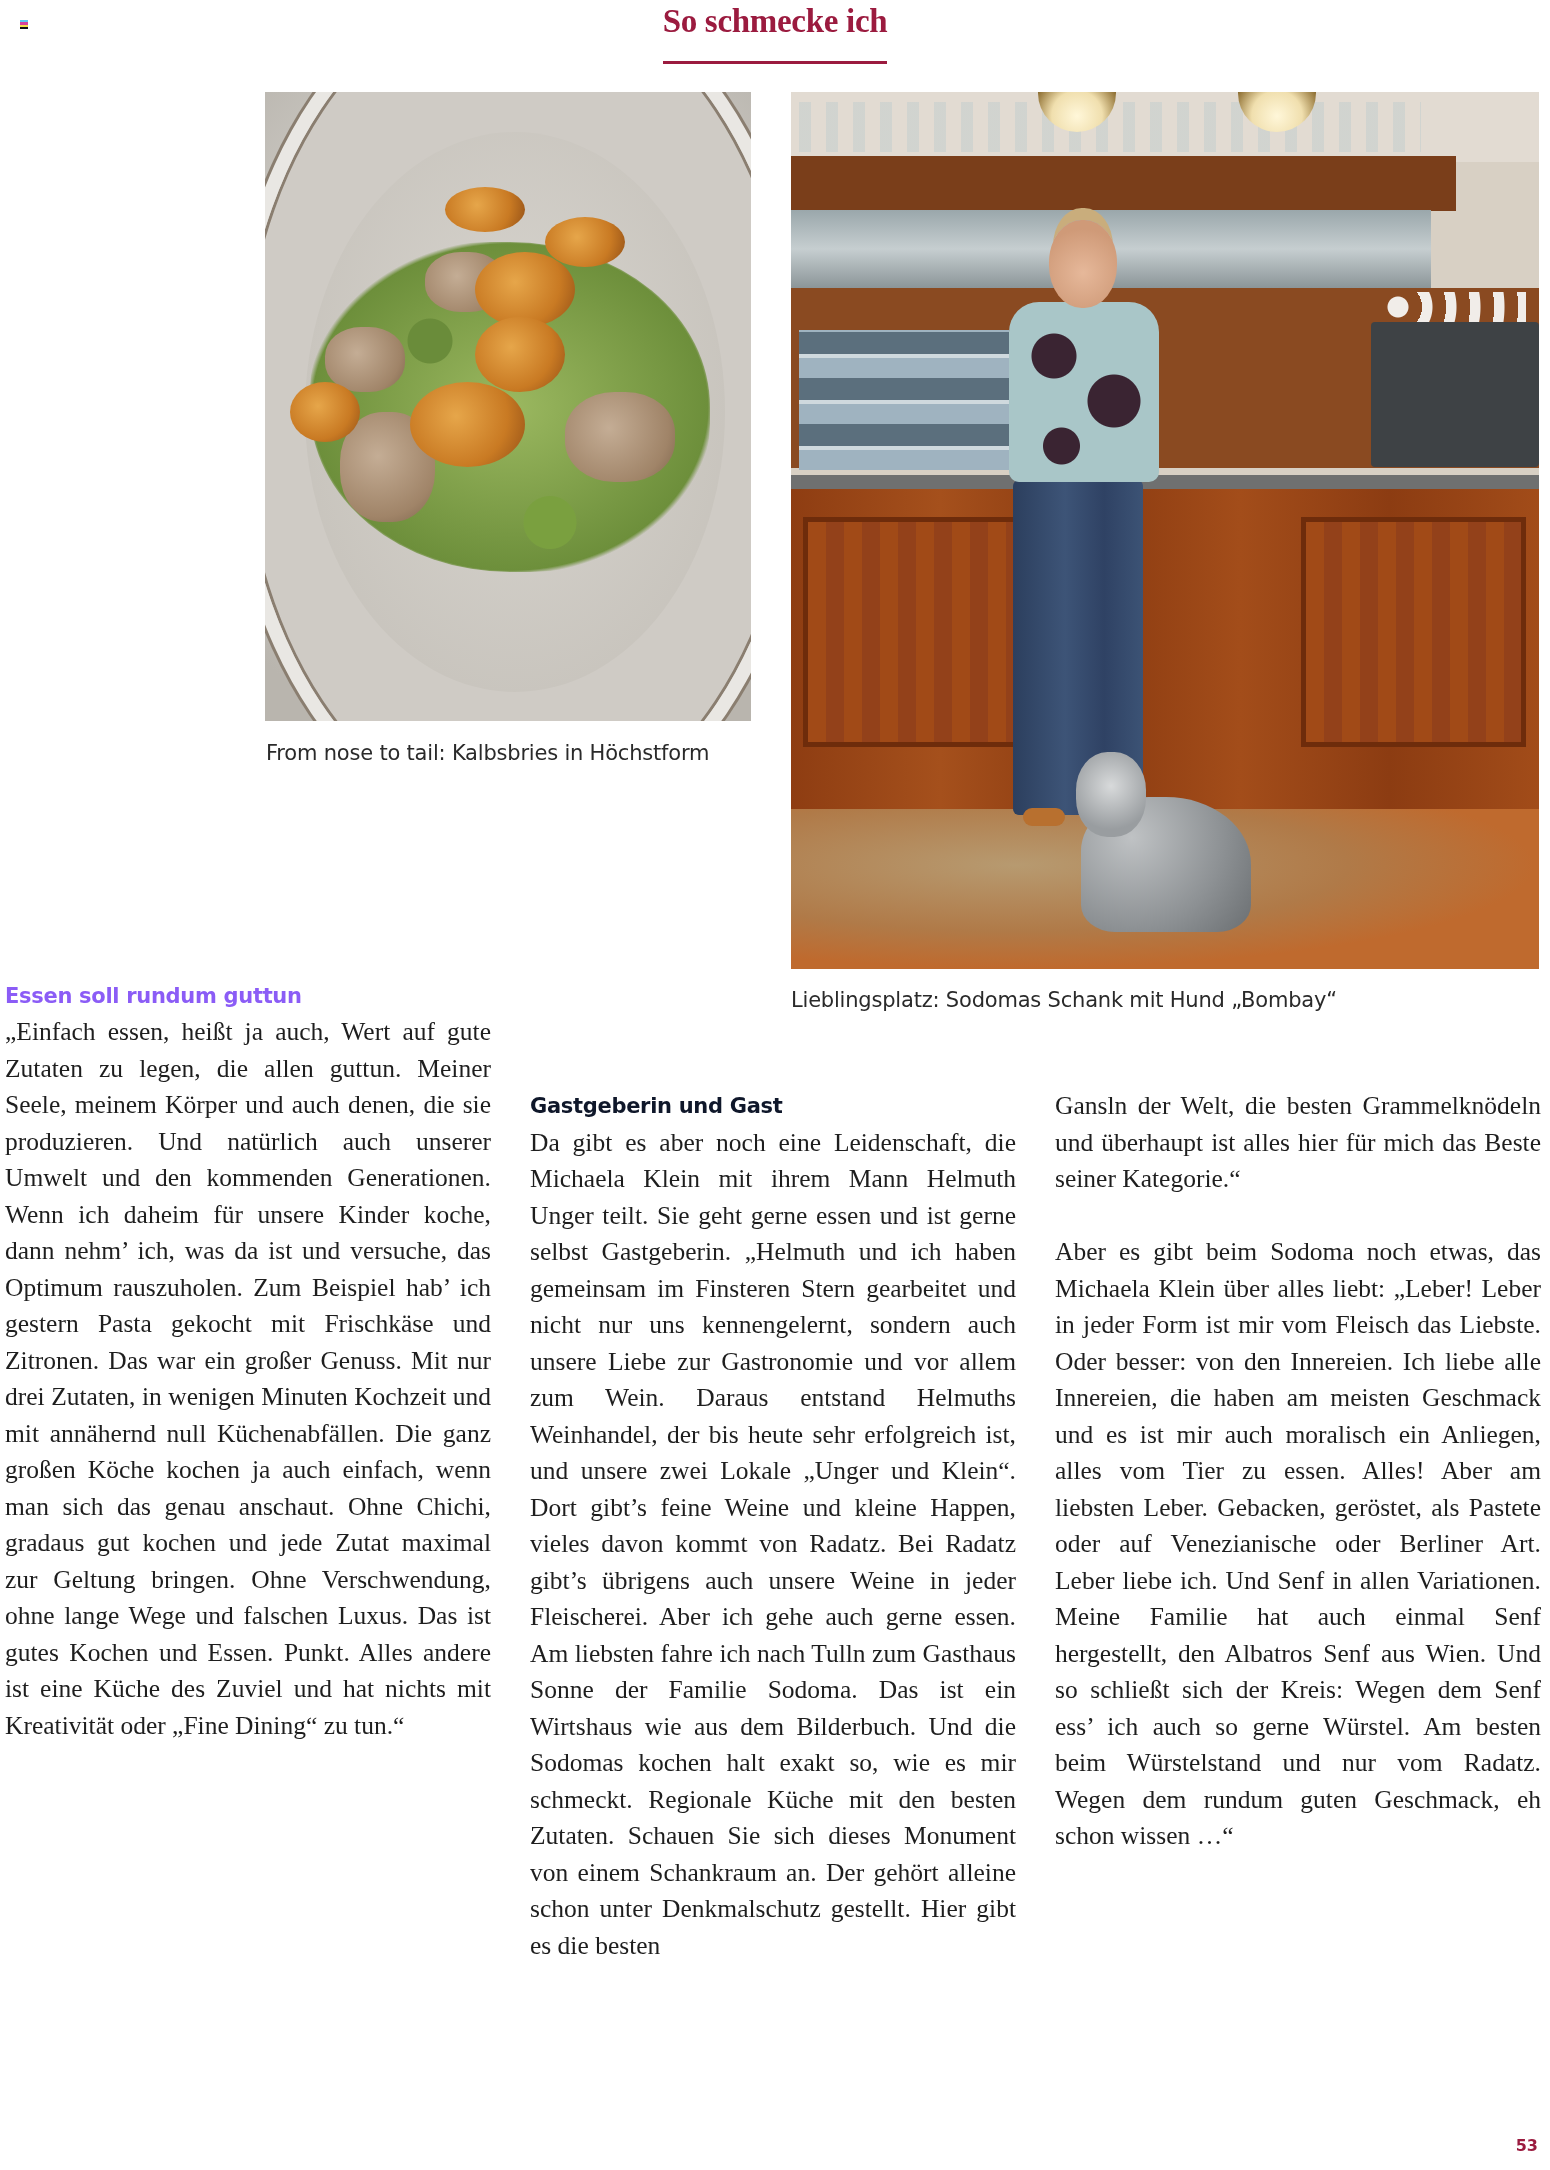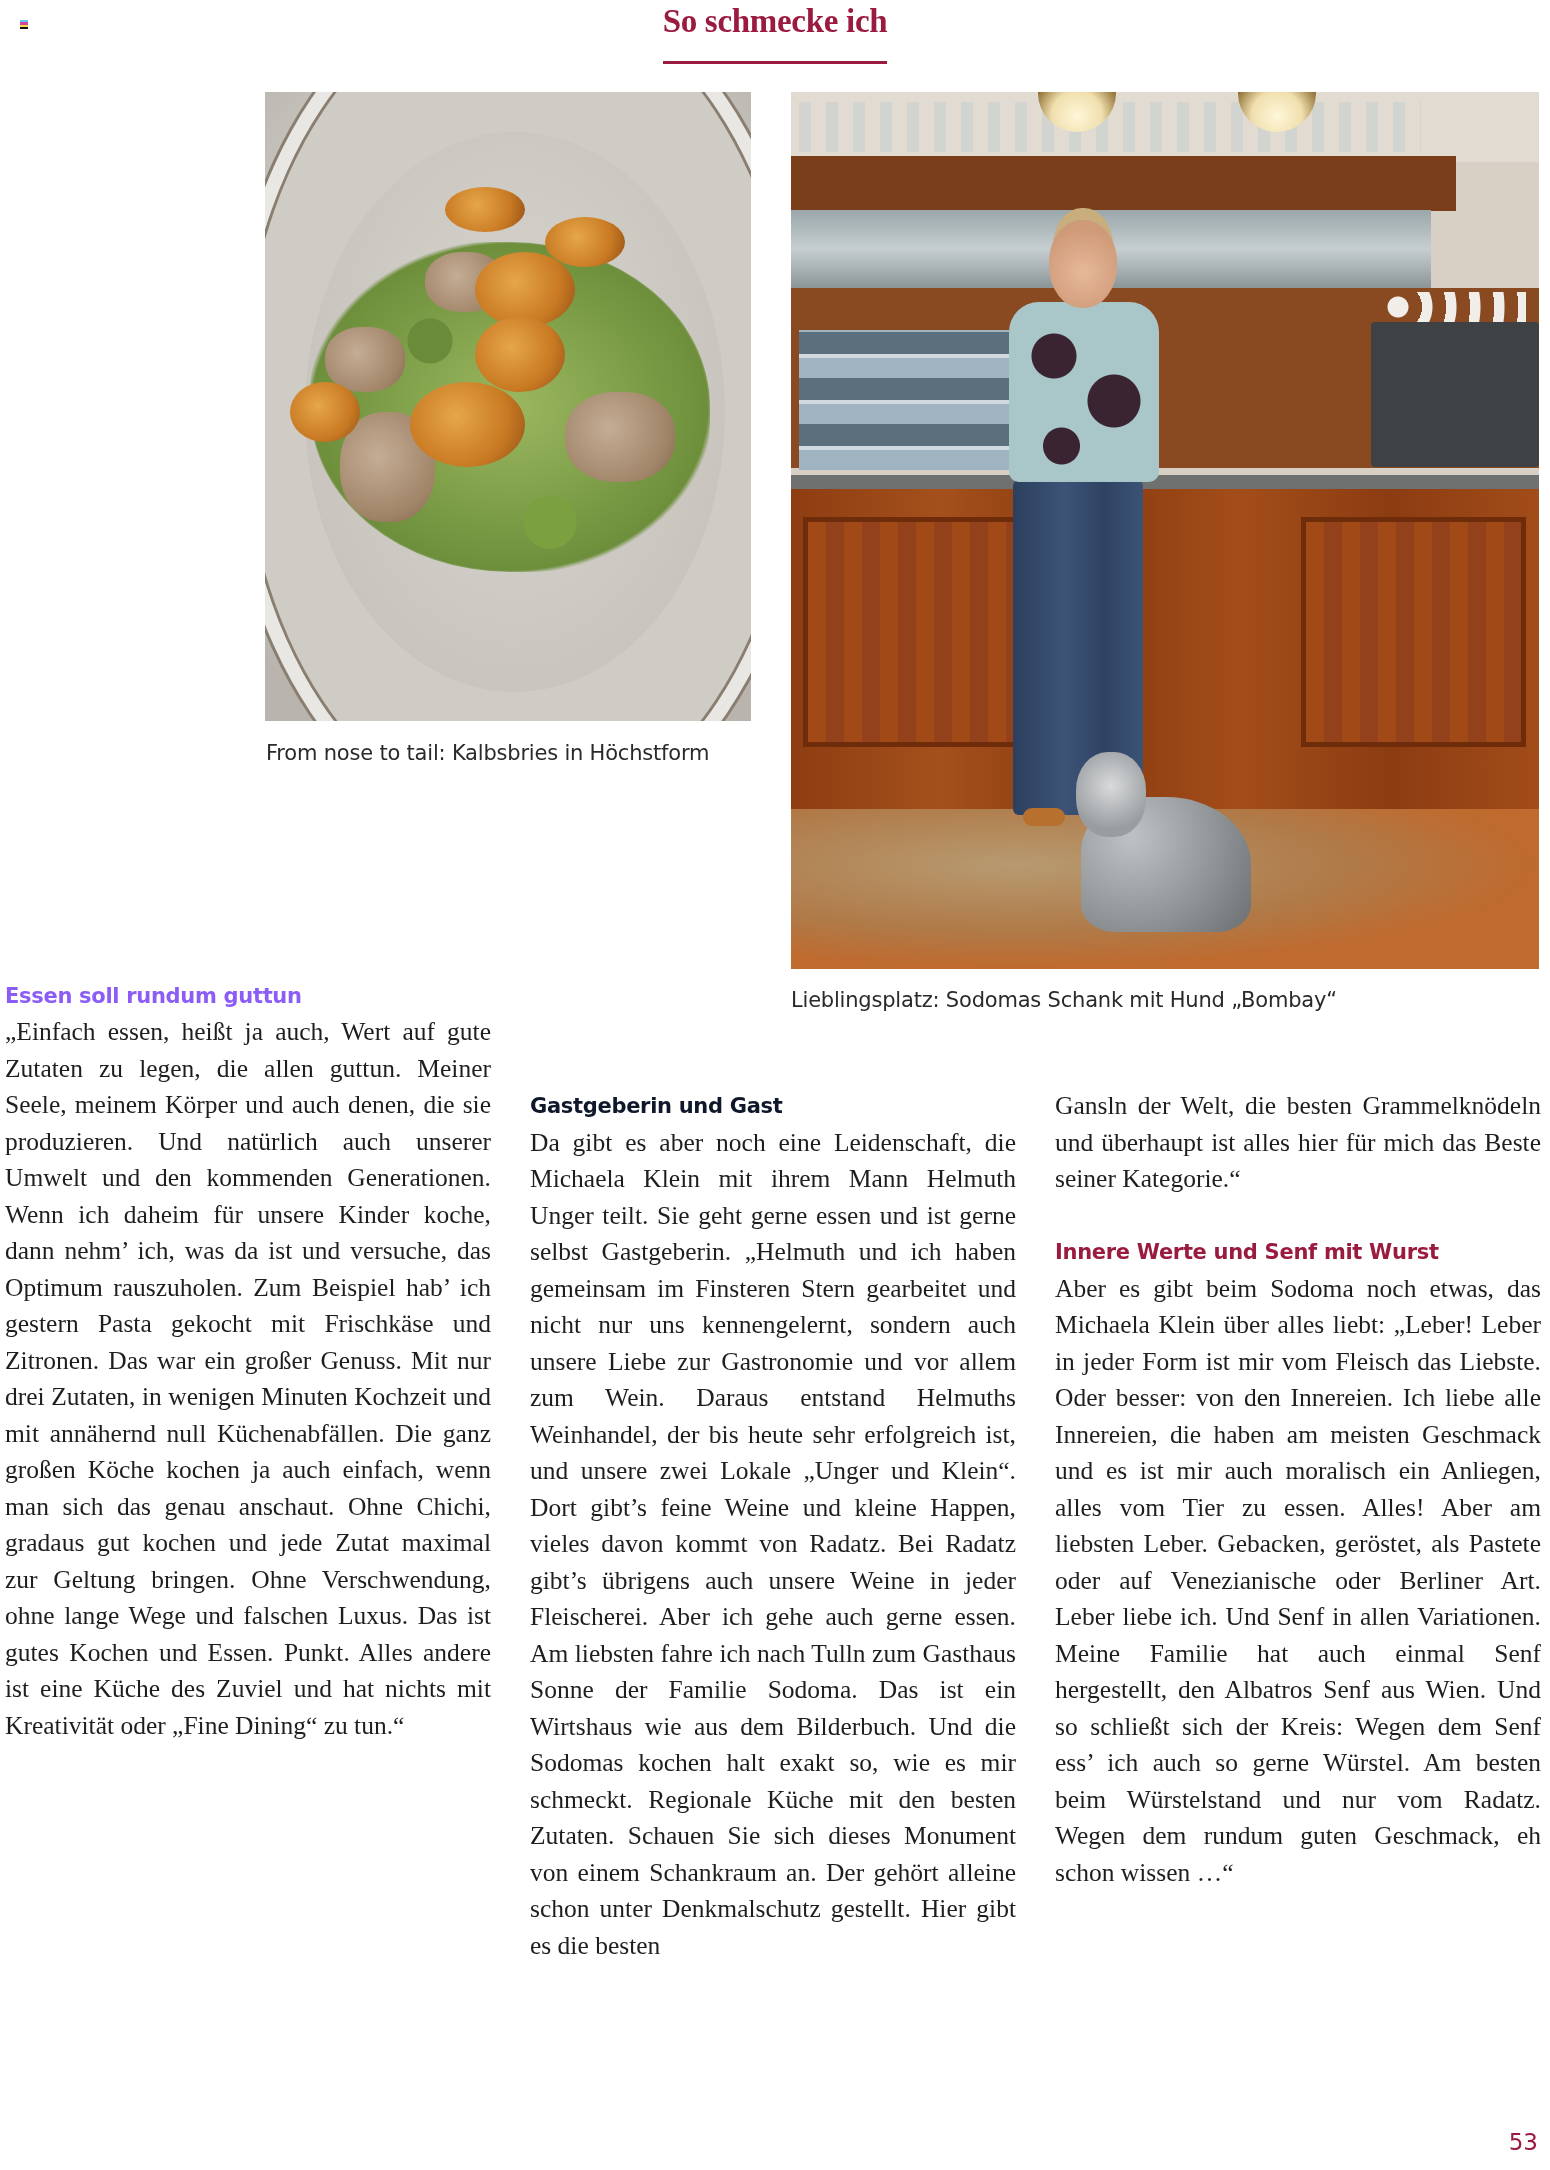--- a/index.html
+++ b/index.html
@@ -72,21 +72,21 @@
   .bar .dog-head { position: absolute; left: 285px; top: 660px; width: 70px; height: 85px; border-radius: 45%;
     background: radial-gradient(circle at 50% 40%, #d8dadb 0%, #999da0 70%); }
 
   .caption { position: absolute; font-family: "DejaVu Sans", sans-serif; font-size: 21px; color: #2a2a2a; white-space: nowrap; letter-spacing: -0.2px; }
 
   .col { position: absolute; width: 486px; font-family: "Liberation Serif", serif; font-size: 25.5px; line-height: 36.5px; color: #1e1e1e; }
   .col p { margin: 0; text-align: justify; hyphens: manual; }
   .col h3 { margin: 0; font-family: "DejaVu Sans", sans-serif; font-weight: bold; font-size: 21px; line-height: 36.5px; letter-spacing: -0.3px; }
   .col .gap { height: 36.5px; }
 
-  .page-number { position: absolute; right: 12px; bottom: 15px; font-family: "DejaVu Sans", sans-serif; font-weight: normal; font-size: 23px; }
+  .page-number { position: absolute; right: 12px; bottom: 15px; font-family: "DejaVu Sans", sans-serif; font-weight: bold; font-size: 16px; }
 </style>
 </head>
 <body>
 
 <div class="color-bar">
   <span style="background:#5fc8f0"></span>
   <span style="background:#d6429a"></span>
   <span style="background:#f5e04a"></span>
   <span style="background:#111111"></span>
 </div>
@@ -145,17 +145,16 @@
 </div>
 
 <div class="col" style="left:530px;top:1088px">
   <h3 style="color:#0f172a">Gastgeberin und Gast</h3>
   <p>Da gibt es aber noch eine Leidenschaft, die Michaela Klein mit ihrem Mann Helmuth Unger teilt. Sie geht gerne essen und ist gerne selbst Gastgeberin. „Helmuth und ich haben gemeinsam im Finsteren Stern gearbeitet und nicht nur uns kennengelernt, sondern auch unsere Liebe zur Gastronomie und vor allem zum Wein. Daraus entstand Helmuths Weinhandel, der bis heute sehr erfolgreich ist, und unsere zwei Lokale „Unger und Klein“. Dort gibt’s feine Weine und kleine Happen, vieles davon kommt von Radatz. Bei Radatz gibt’s übrigens auch unsere Weine in jeder Fleischerei. Aber ich gehe auch gerne essen. Am liebsten fahre ich nach Tulln zum Gasthaus Sonne der Familie Sodoma. Das ist ein Wirtshaus wie aus dem Bilderbuch. Und die Sodomas kochen halt exakt so, wie es mir schmeckt. Regionale Küche mit den besten Zutaten. Schauen Sie sich dieses Monument von einem Schankraum an. Der gehört alleine schon unter Denkmalschutz gestellt. Hier gibt es die besten</p>
 </div>
 
 <div class="col" style="left:1055px;top:1088px">
   <p>Gansln der Welt, die besten Grammelknödeln und überhaupt ist alles hier für mich das Beste seiner Kategorie.“</p>
   <div class="gap"></div>
-  <h3 style="color:#9b1b3f">Innere Werte und Senf mit Wurst</h3>
   <p>Aber es gibt beim Sodoma noch etwas, das Michaela Klein über alles liebt: „Leber! Leber in jeder Form ist mir vom Fleisch das Liebste. Oder besser: von den Innereien. Ich liebe alle Innereien, die haben am meisten Geschmack und es ist mir auch moralisch ein Anliegen, alles vom Tier zu essen. Alles! Aber am liebsten Leber. Gebacken, geröstet, als Pastete oder auf Venezianische oder Berliner Art. Leber liebe ich. Und Senf in allen Variationen. Meine Familie hat auch einmal Senf hergestellt, den Albatros Senf aus Wien. Und so schließt sich der Kreis: Wegen dem Senf ess’ ich auch so gerne Würstel. Am besten beim Würstelstand und nur vom Radatz. Wegen dem rundum guten Geschmack, eh schon wissen …“</p>
 </div>
 
 <div class="page-number" style="color:#9b1b3f">53</div>
 
 </body></html>

